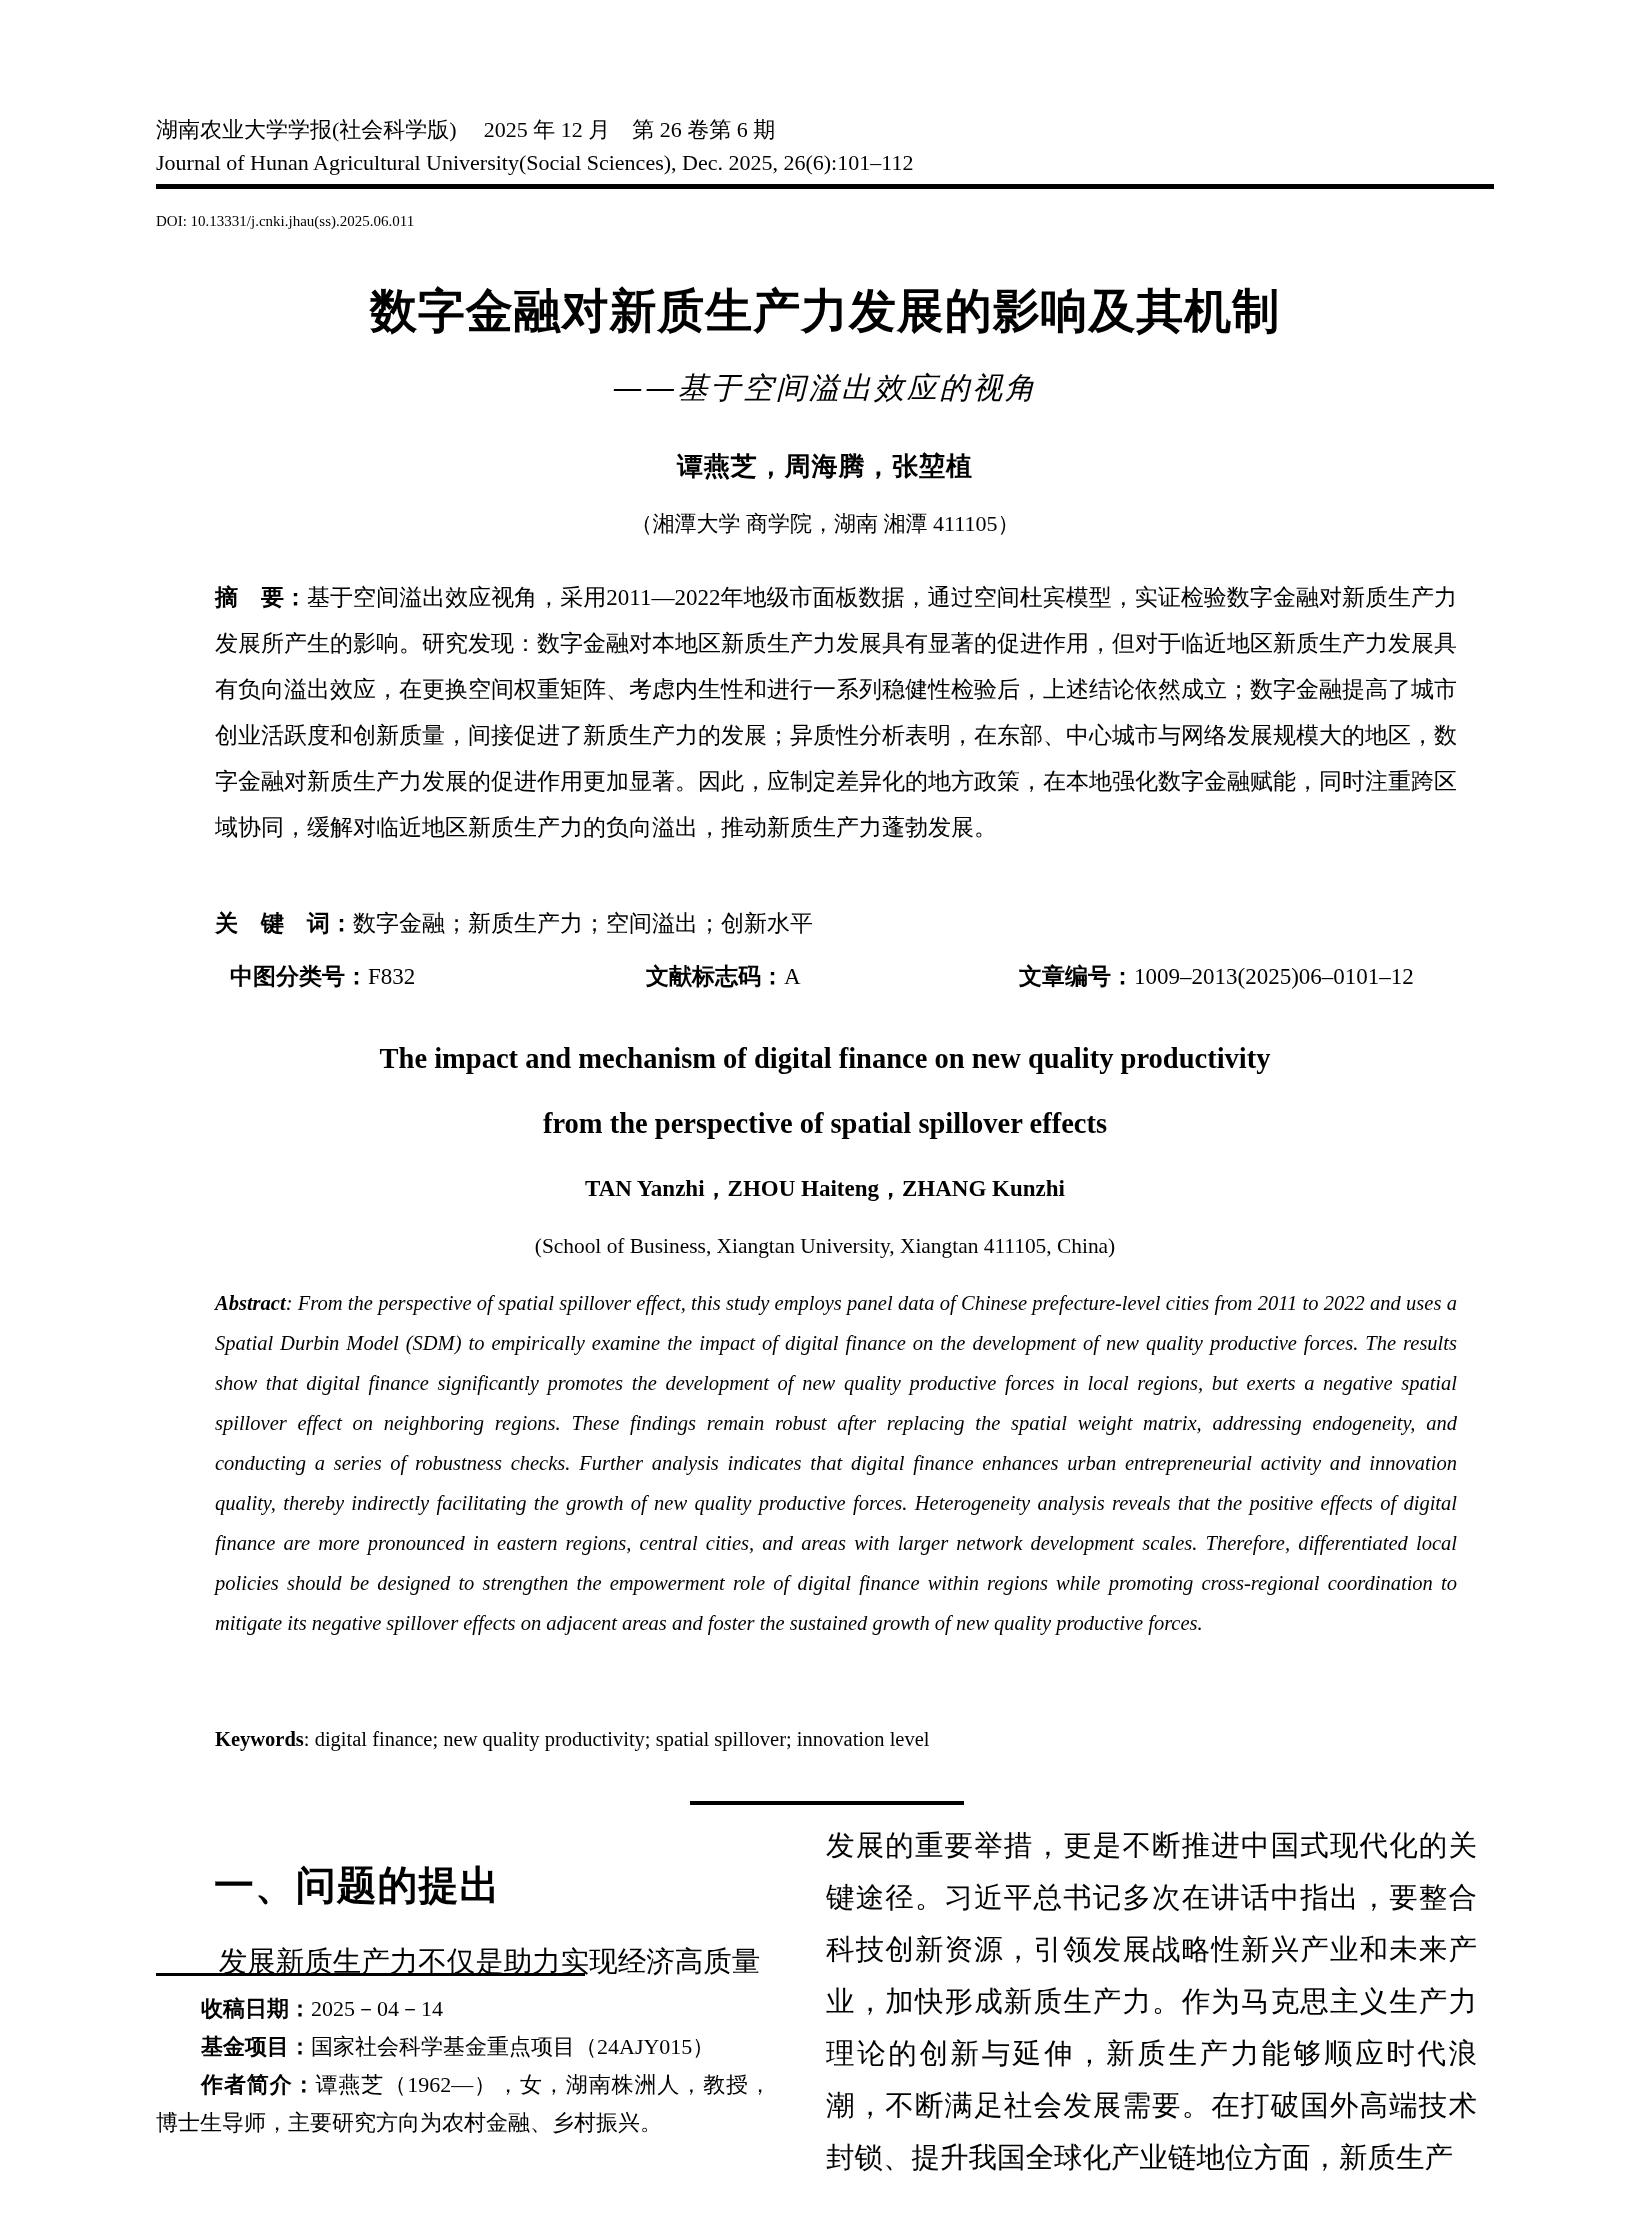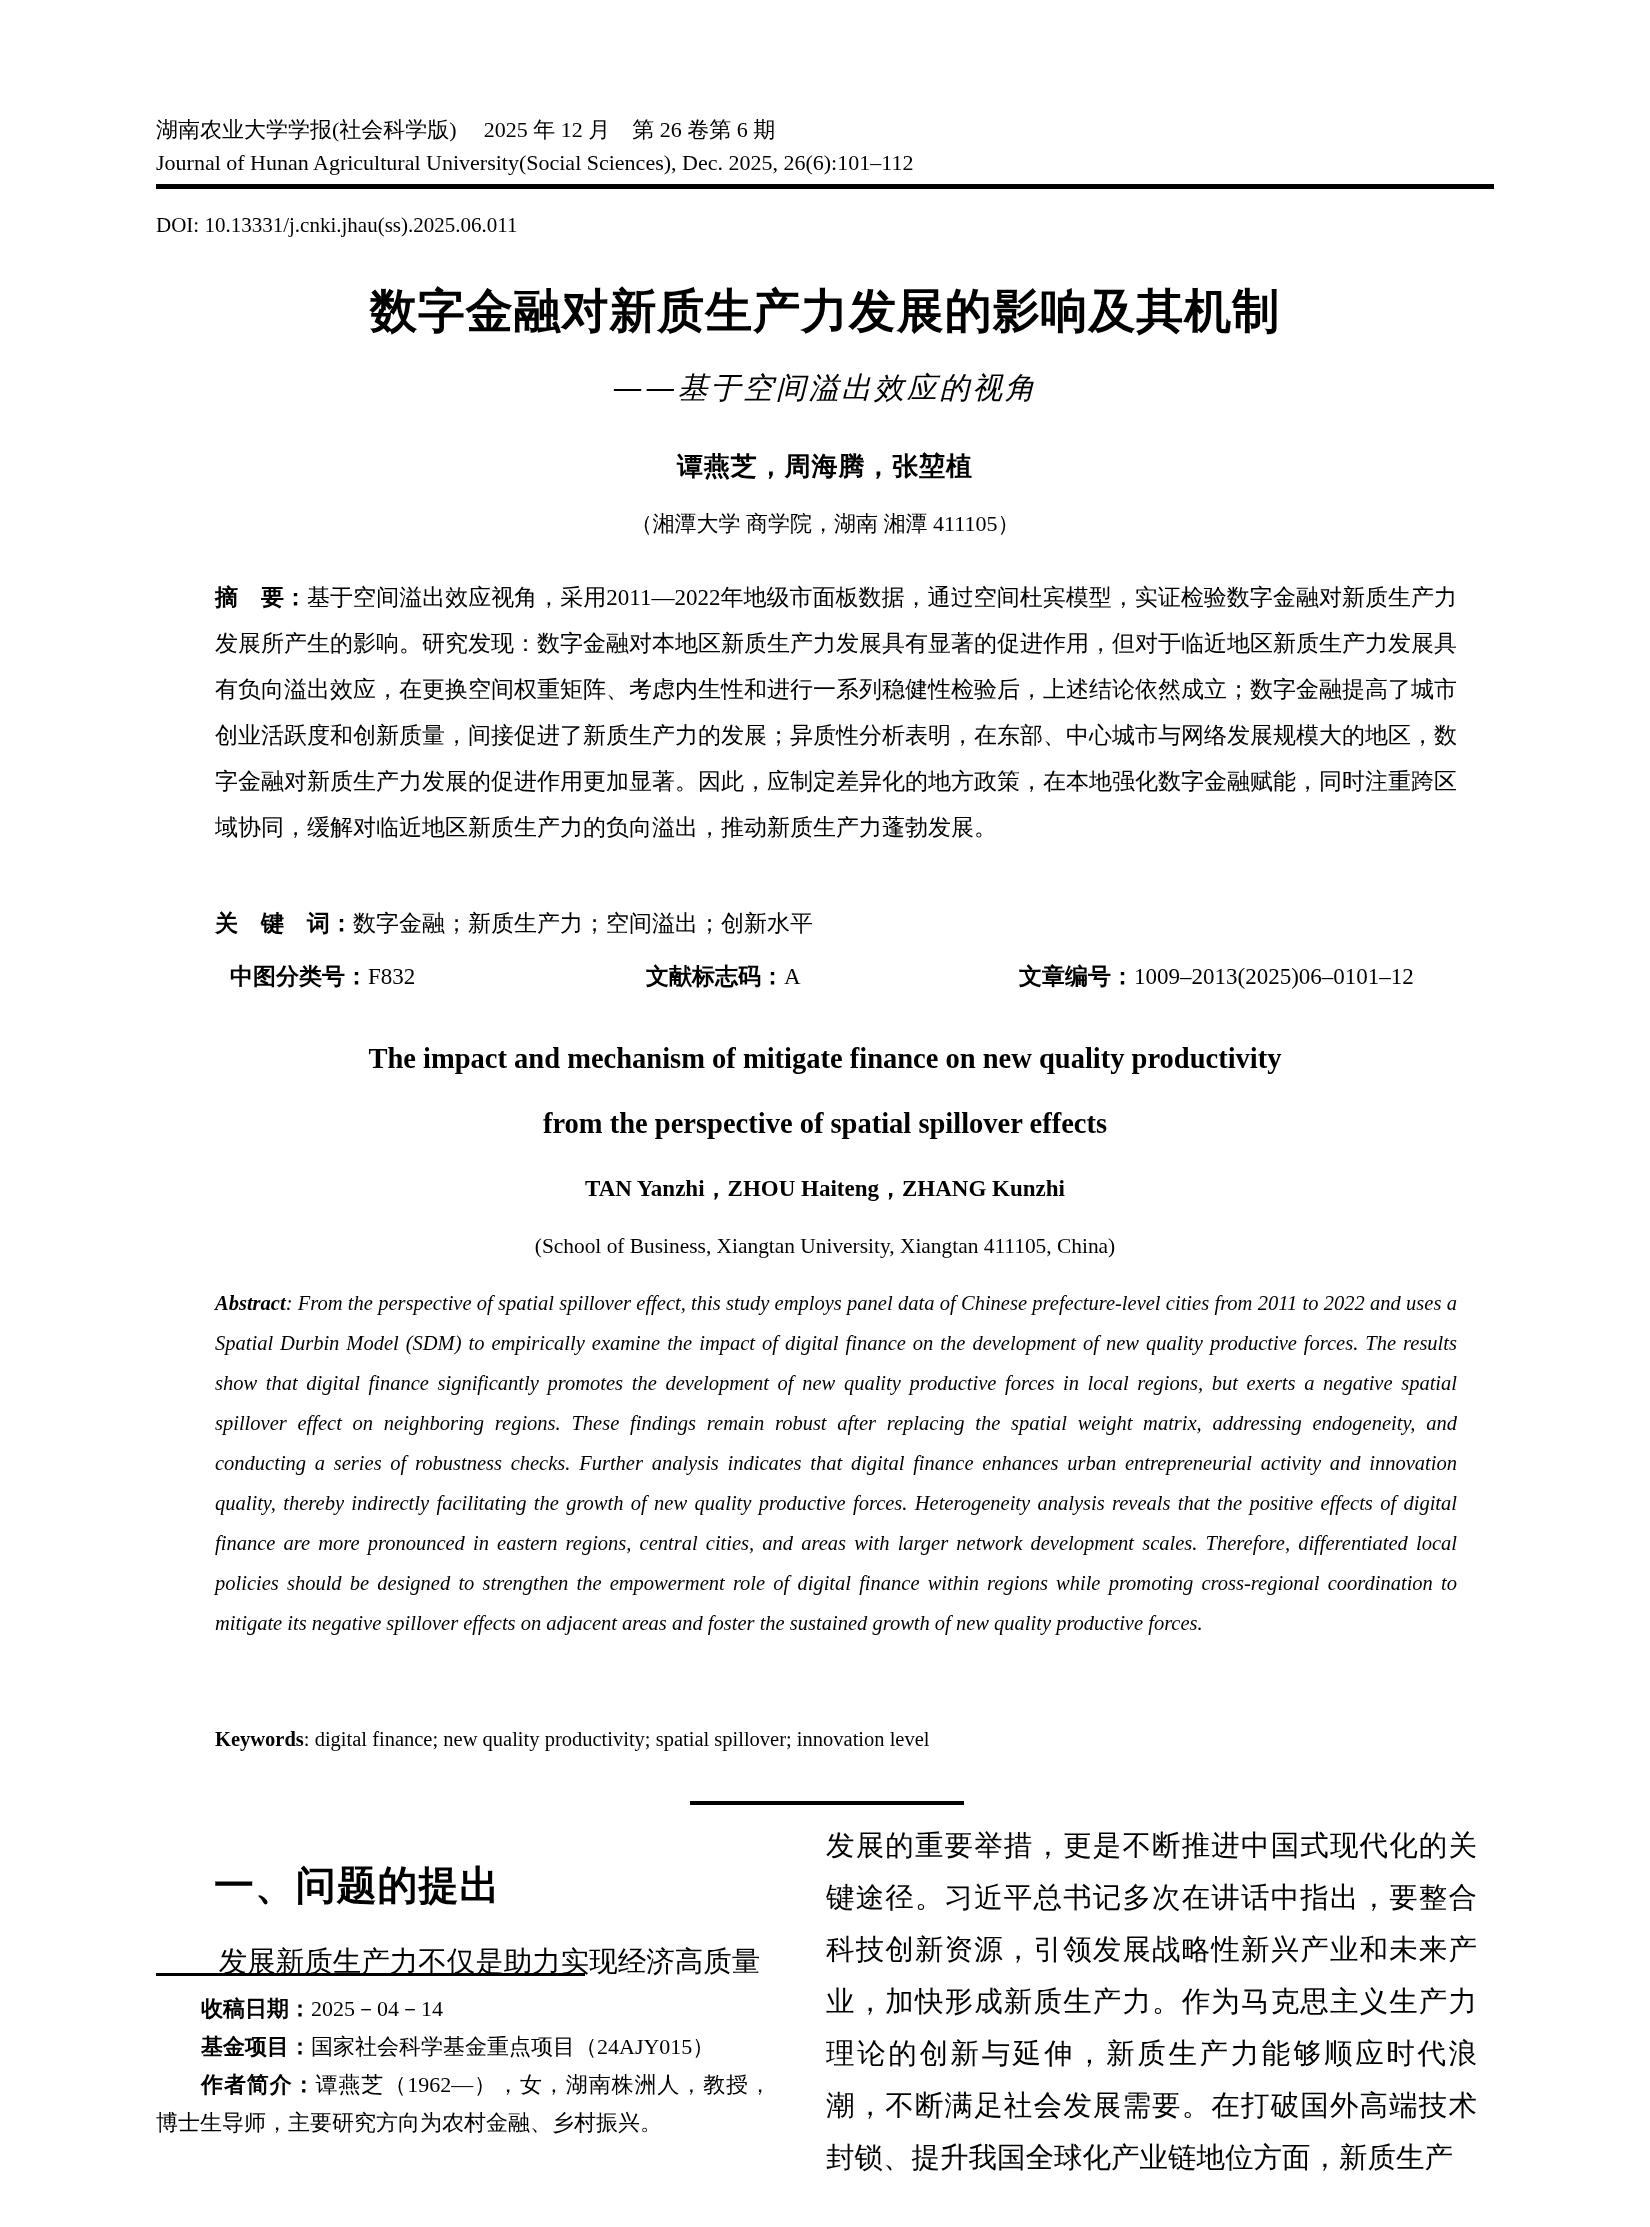--- a/index.html
+++ b/index.html
@@ -11,21 +11,21 @@
     font-family:"Liberation Serif","DejaVu Serif",serif;
     overflow:hidden;
   }
   .abs{position:absolute;}
   .center{text-align:center;width:100%;left:0;}
   
   .hdr-cn{top:115px;left:156px;font-size:22px;white-space:nowrap;}
   .hdr-cn .gap{display:inline-block;width:27px;}
   .hdr-en{top:150px;left:156px;font-size:22px;white-space:nowrap;}
   .hdr-rule{top:184px;left:156px;width:1338px;height:4.5px;background:#000;}
-  .doi-line{top:213px;left:156px;font-size:21px;}
+  .doi-line{top:213px;left:156px;font-size:15px;}
   
   .title-cn{top:280px;font-size:47px;font-weight:bold;
     font-family:"Liberation Sans","DejaVu Sans",sans-serif;letter-spacing:0.9px;}
   .subtitle-cn{top:368px;font-size:30px;font-style:italic;
     font-family:"DejaVu Serif","Liberation Serif",serif;letter-spacing:2.7px;}
   .authors-cn{top:449px;font-size:26px;font-weight:bold;
     font-family:"Liberation Sans","DejaVu Sans",sans-serif;letter-spacing:0.9px;}
   .affil-cn{top:509px;font-size:22px;}
   
   .abs-cn{top:574px;left:215px;width:1242px;font-size:23px;line-height:46px;
@@ -83,21 +83,21 @@
   <p class="abs abs-cn"><b>摘　要：</b><span>基于空间溢出效应视角，采用2011—2022年地级市面板数据，通过空间杜宾模型，实证检验数字金融对新质生产力发展所产生的影响。研究发现：数字金融对本地区新质生产力发展具有显著的促进作用，但对于临近地区新质生产力发展具有负向溢出效应，在更换空间权重矩阵、考虑内生性和进行一系列稳健性检验后，上述结论依然成立；数字金融提高了城市创业活跃度和创新质量，间接促进了新质生产力的发展；异质性分析表明，在东部、中心城市与网络发展规模大的地区，数字金融对新质生产力发展的促进作用更加显著。因此，应制定差异化的地方政策，在本地强化数字金融赋能，同时注重跨区域协同，缓解对临近地区新质生产力的负向溢出，推动新质生产力蓬勃发展。</span></p>
 
   <p class="abs kw-cn"><b>关　键　词：</b><span>数字金融；新质生产力；空间溢出；创新水平</span></p>
 
   <div class="abs meta-row">
     <span class="meta-item meta-clc"><b>中图分类号：</b><span>F832</span></span>
     <span class="meta-item meta-code"><b>文献标志码：</b><span>A</span></span>
     <span class="meta-item meta-id"><b>文章编号：</b><span>1009–2013(2025)06–0101–12</span></span>
   </div>
 
-  <div class="abs center en-title1">The impact and mechanism of mitigate finance on new quality productivity</div>
+  <div class="abs center en-title1">The impact and mechanism of digital finance on new quality productivity</div>
   <div class="abs center en-title2">from the perspective of spatial spillover effects</div>
   <div class="abs center en-authors">TAN Yanzhi，ZHOU Haiteng，ZHANG Kunzhi</div>
   <div class="abs center en-affil">(School of Business, Xiangtan University, Xiangtan 411105, China)</div>
 
   <p class="abs abs-en"><b>Abstract</b><span>: From the perspective of spatial spillover effect, this study employs panel data of Chinese prefecture-level cities from 2011 to 2022 and uses a Spatial Durbin Model (SDM) to empirically examine the impact of digital finance on the development of new quality productive forces. The results show that digital finance significantly promotes the development of new quality productive forces in local regions, but exerts a negative spatial spillover effect on neighboring regions. These findings remain robust after replacing the spatial weight matrix, addressing endogeneity, and conducting a series of robustness checks. Further analysis indicates that digital finance enhances urban entrepreneurial activity and innovation quality, thereby indirectly facilitating the growth of new quality productive forces. Heterogeneity analysis reveals that the positive effects of digital finance are more pronounced in eastern regions, central cities, and areas with larger network development scales. Therefore, differentiated local policies should be designed to strengthen the empowerment role of digital finance within regions while promoting cross-regional coordination to mitigate its negative spillover effects on adjacent areas and foster the sustained growth of new quality productive forces.</span></p>
 
   <p class="abs kw-en"><b>Keywords</b><span>: digital finance; new quality productivity; spatial spillover; innovation level</span></p>
 
   <div class="abs sec-divider"></div>
 

